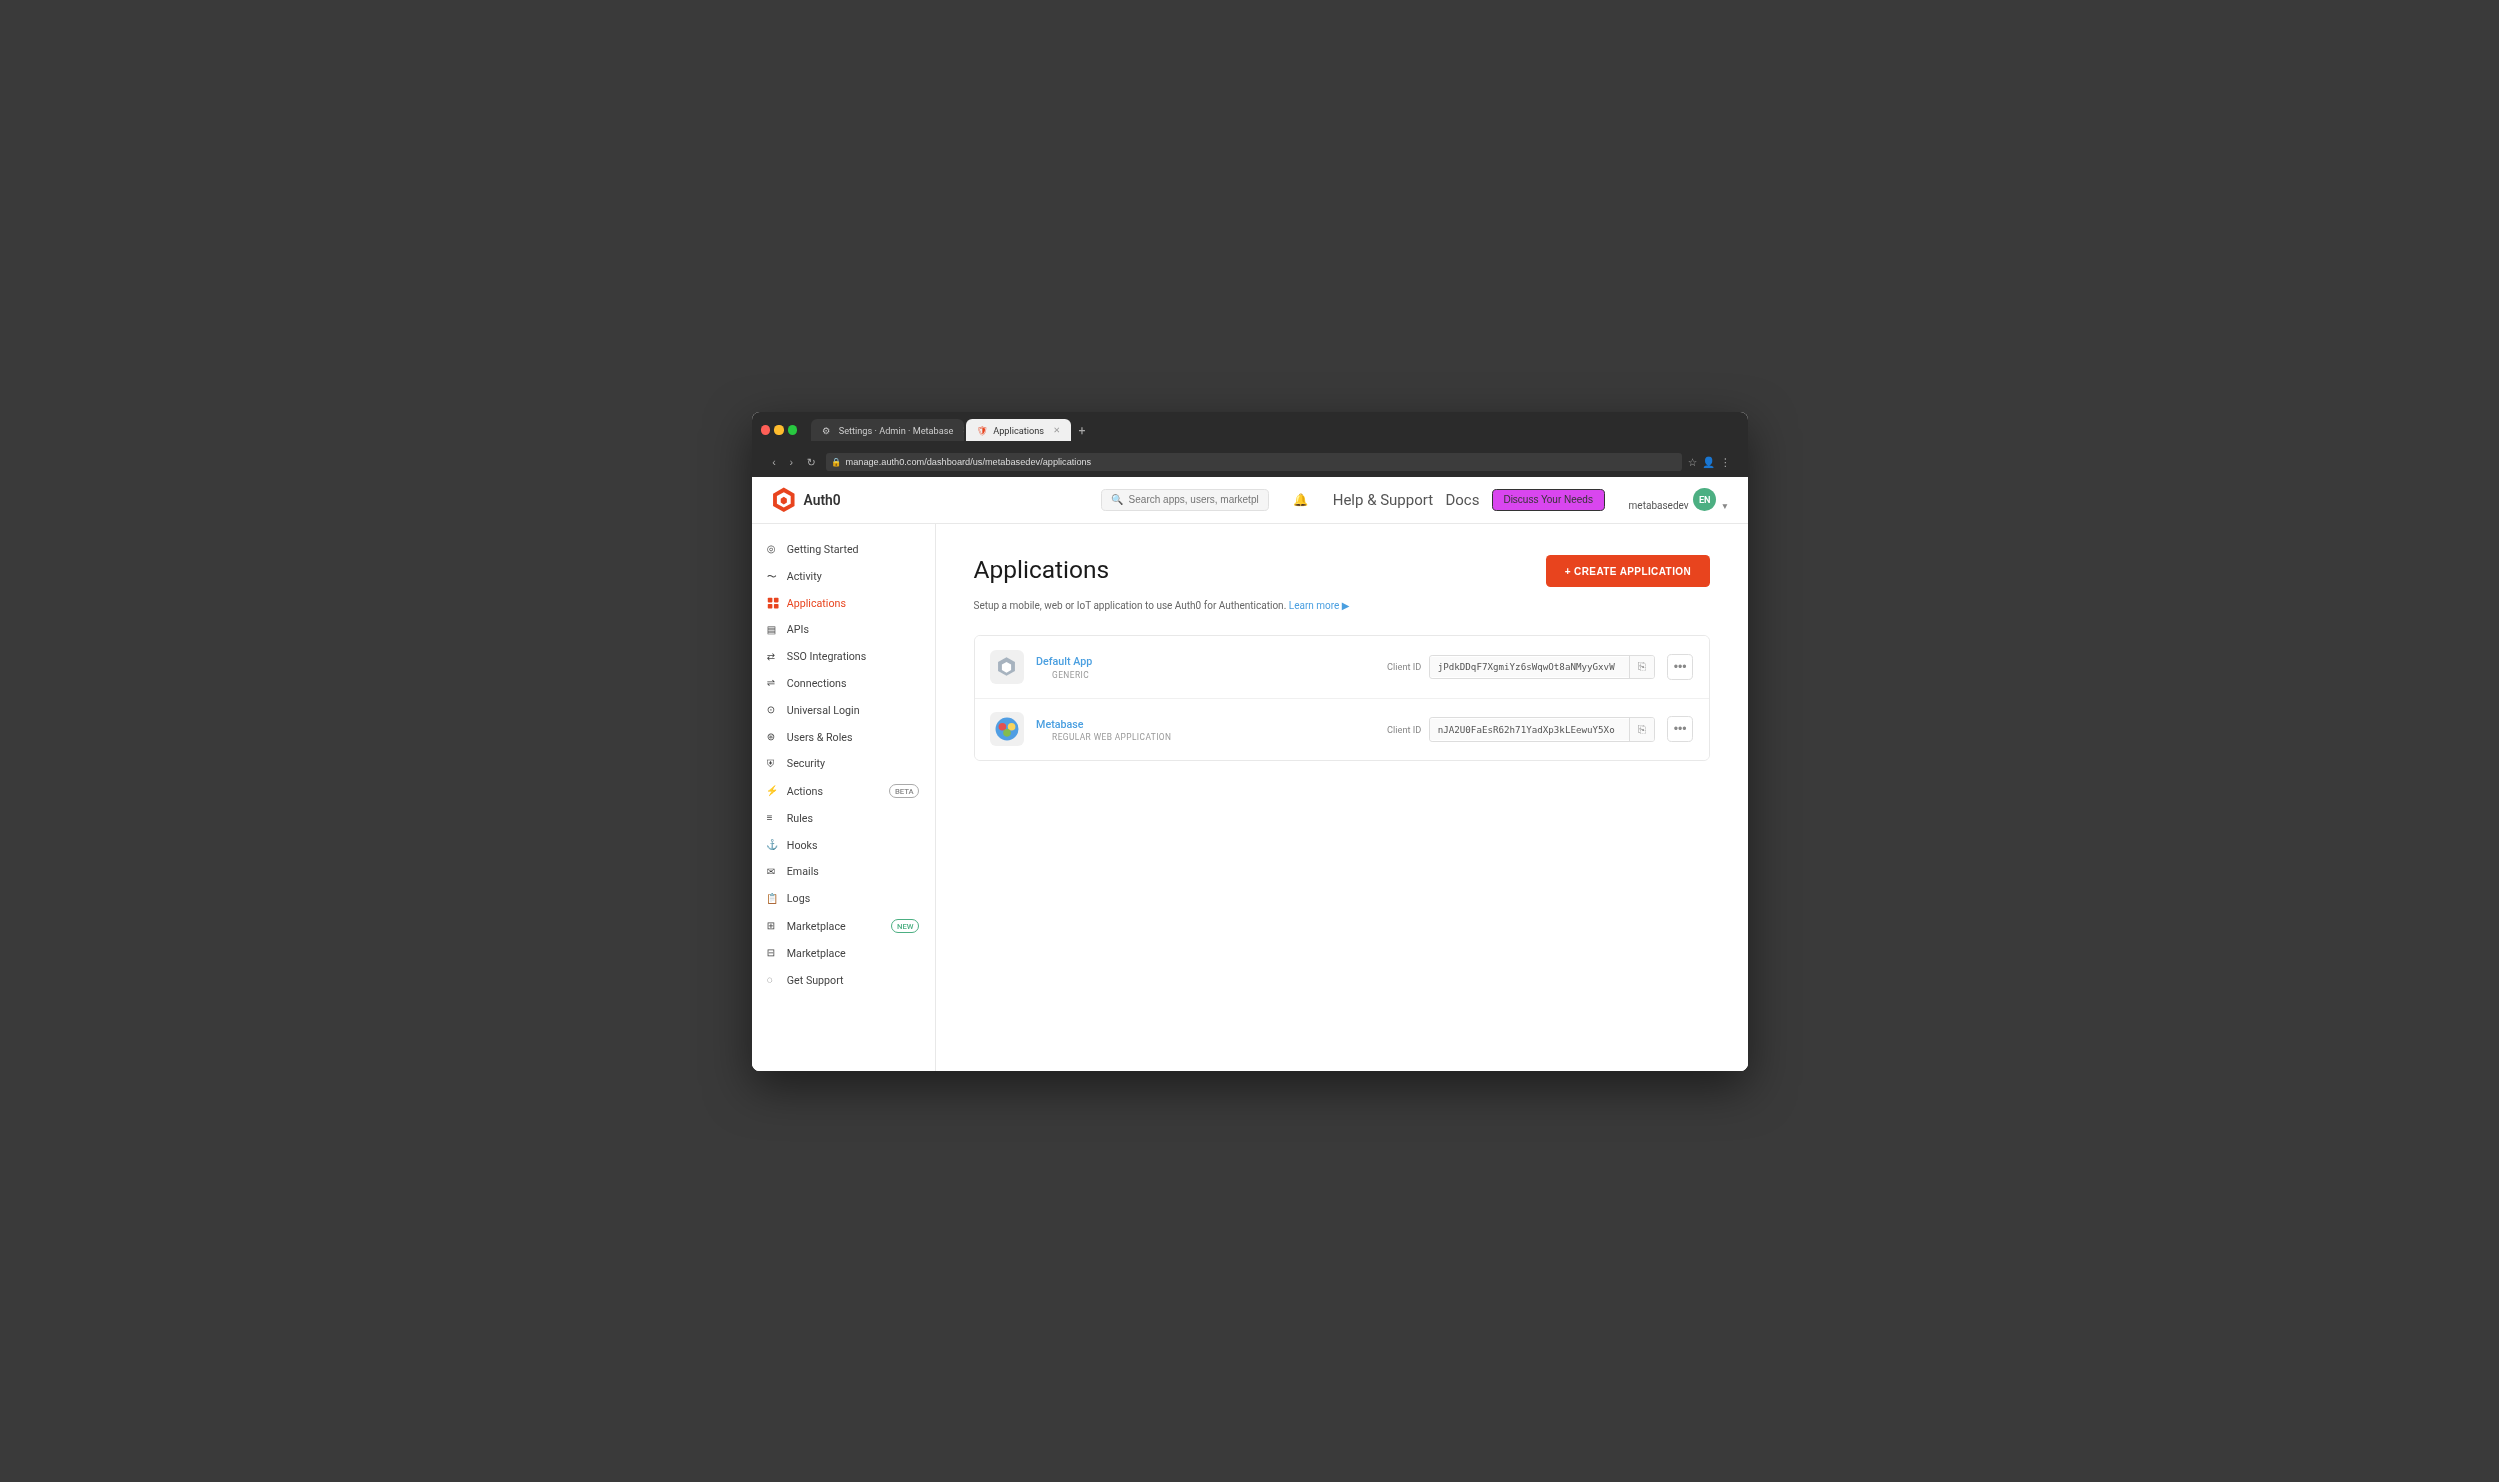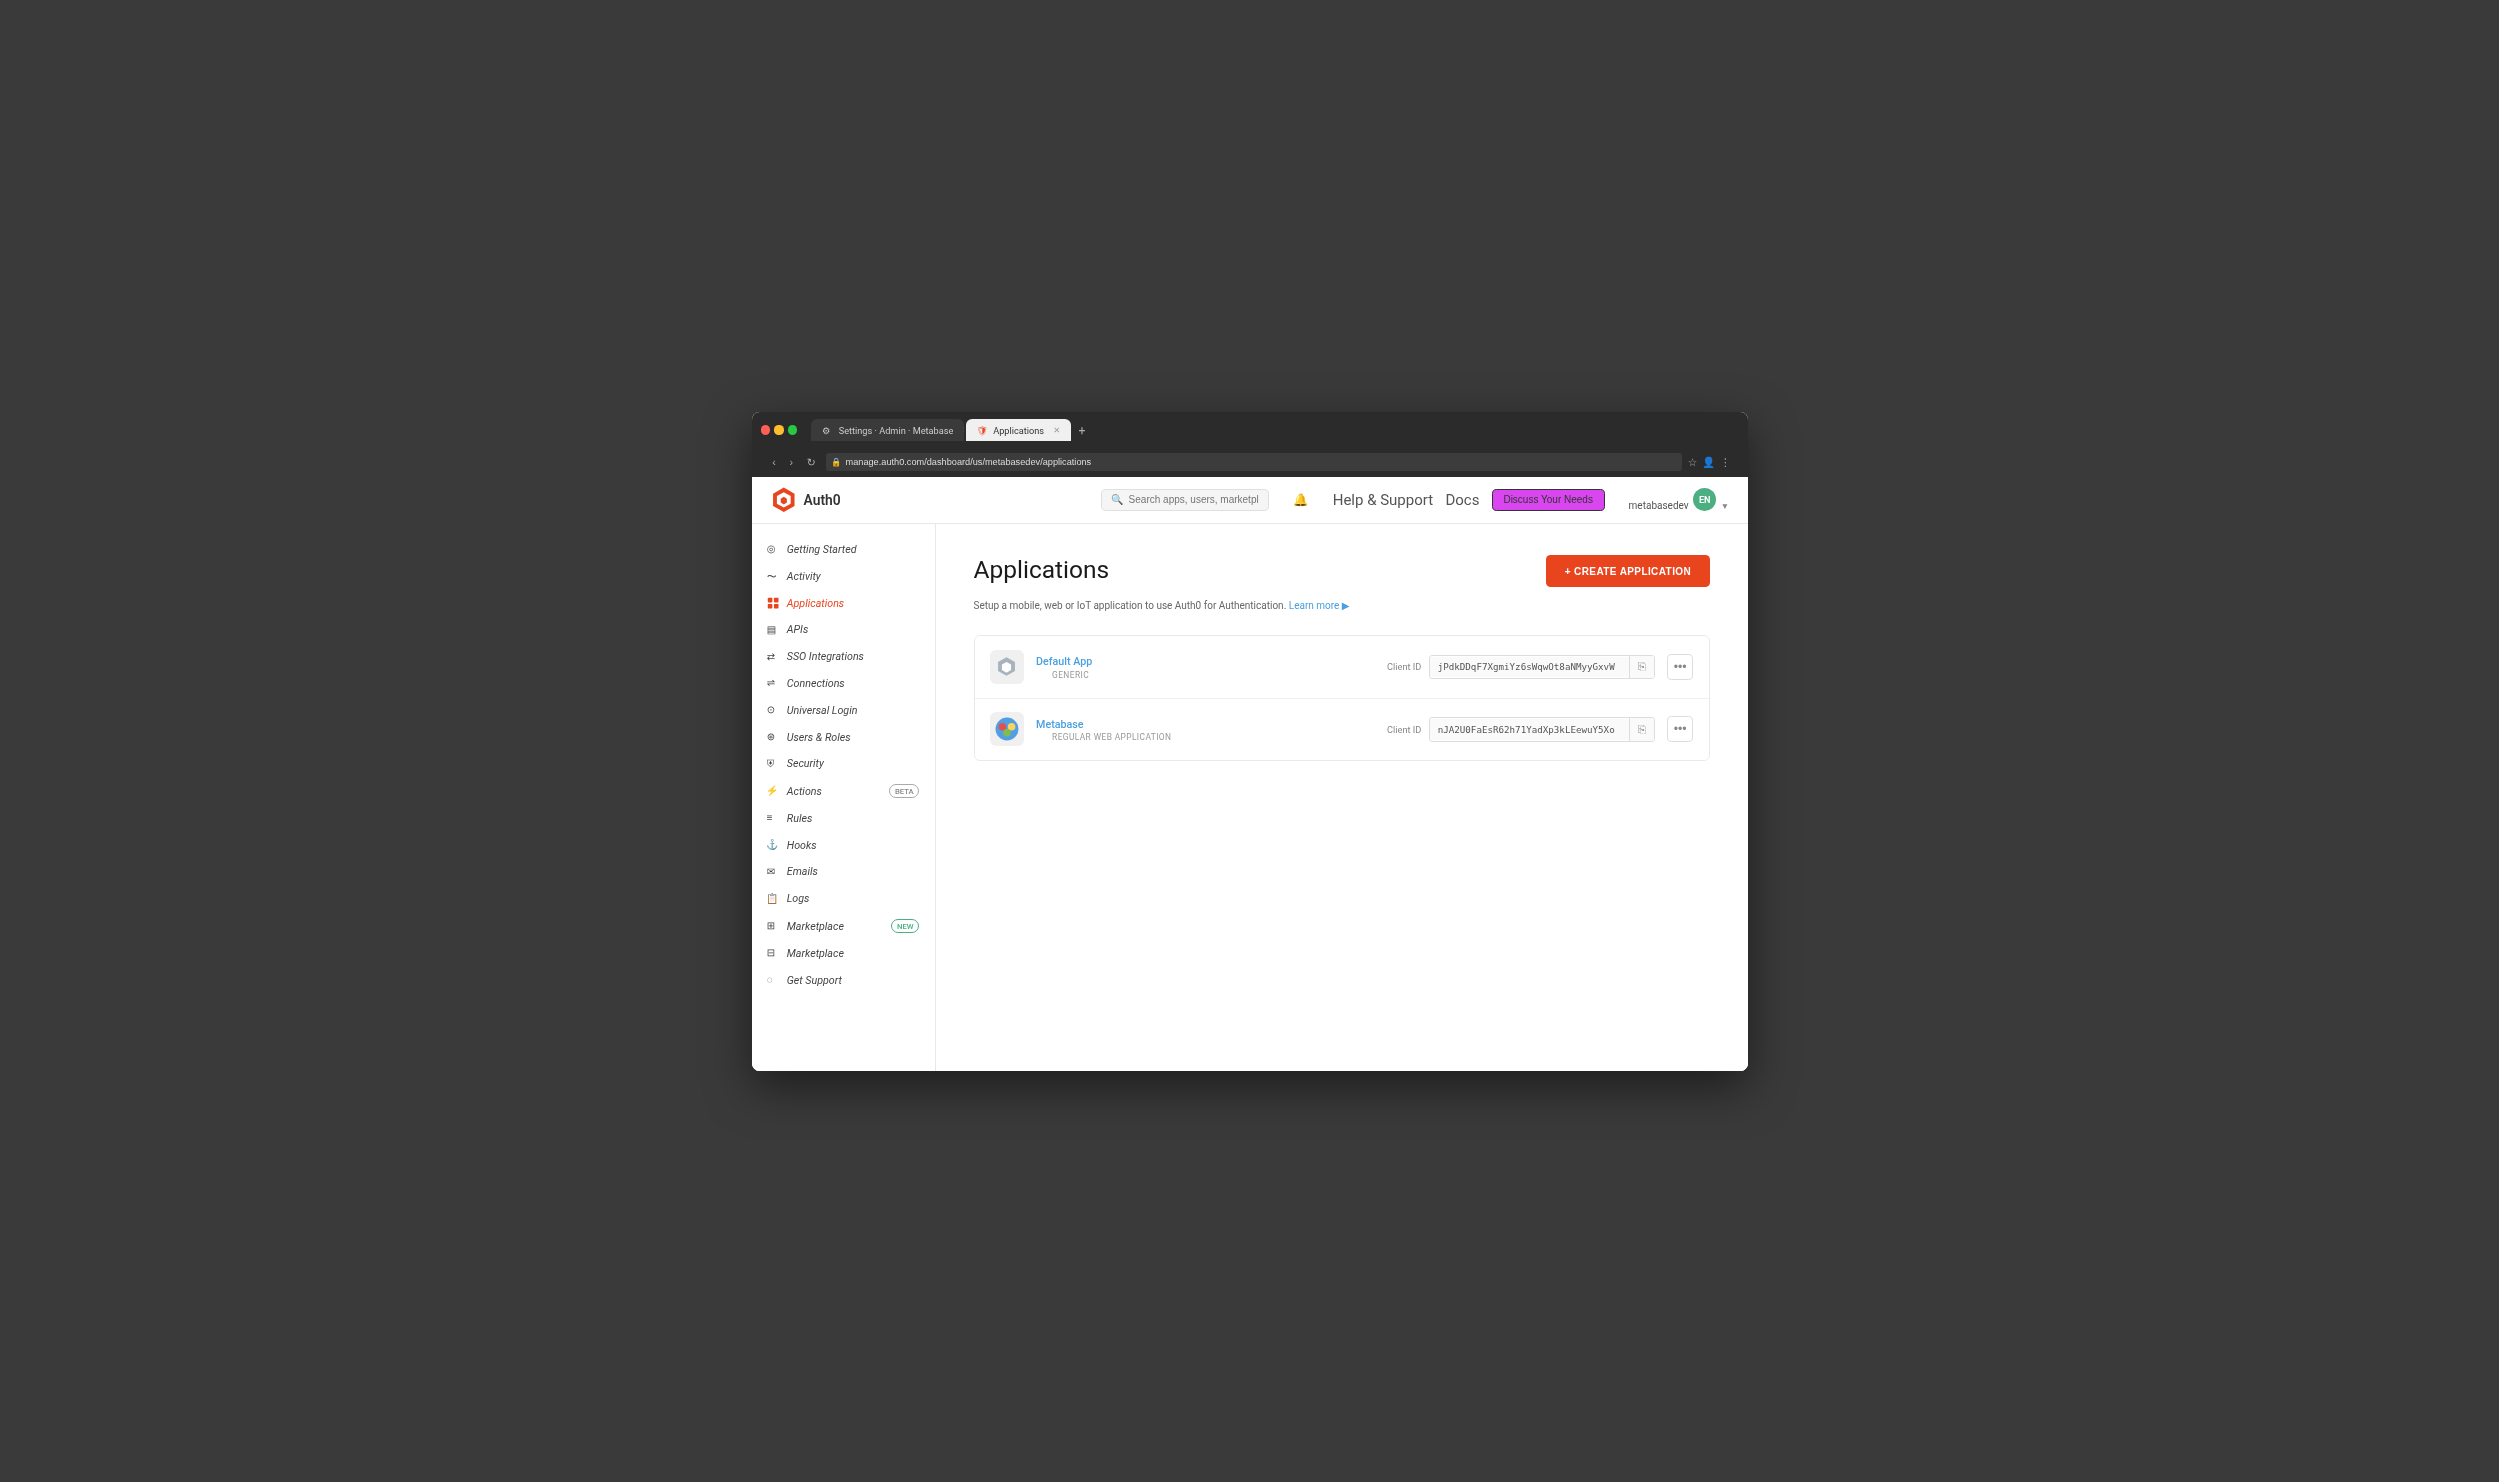--- a/index.html
+++ b/index.html
@@ -302,21 +302,20 @@
     .sidebar-item .item-icon {
       width: 12.3px;
       height: 12.3px;
       flex-shrink: 0;
       color: inherit;
     }
 
     .sidebar-item .item-label {
       flex: 1;
       font-size: 10.7px;
-      font-style: italic;
     }
 
     .badge {
       font-size: 7.7px;
       padding: 1.5px 4.6px;
       border-radius: 7px;
       border: 0.8px solid #ccc;
       color: #666;
       font-weight: 500;
     }

